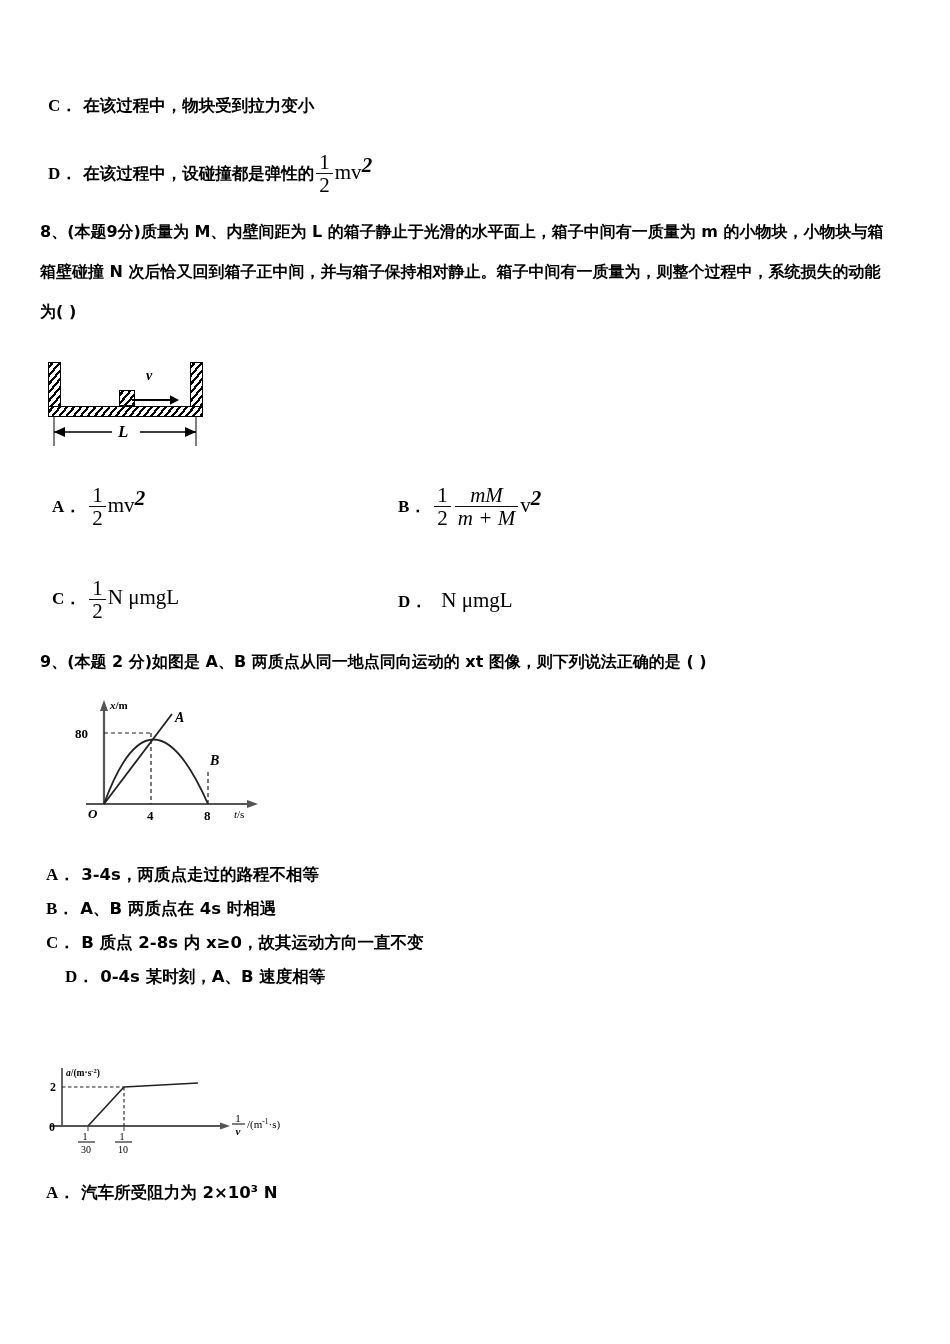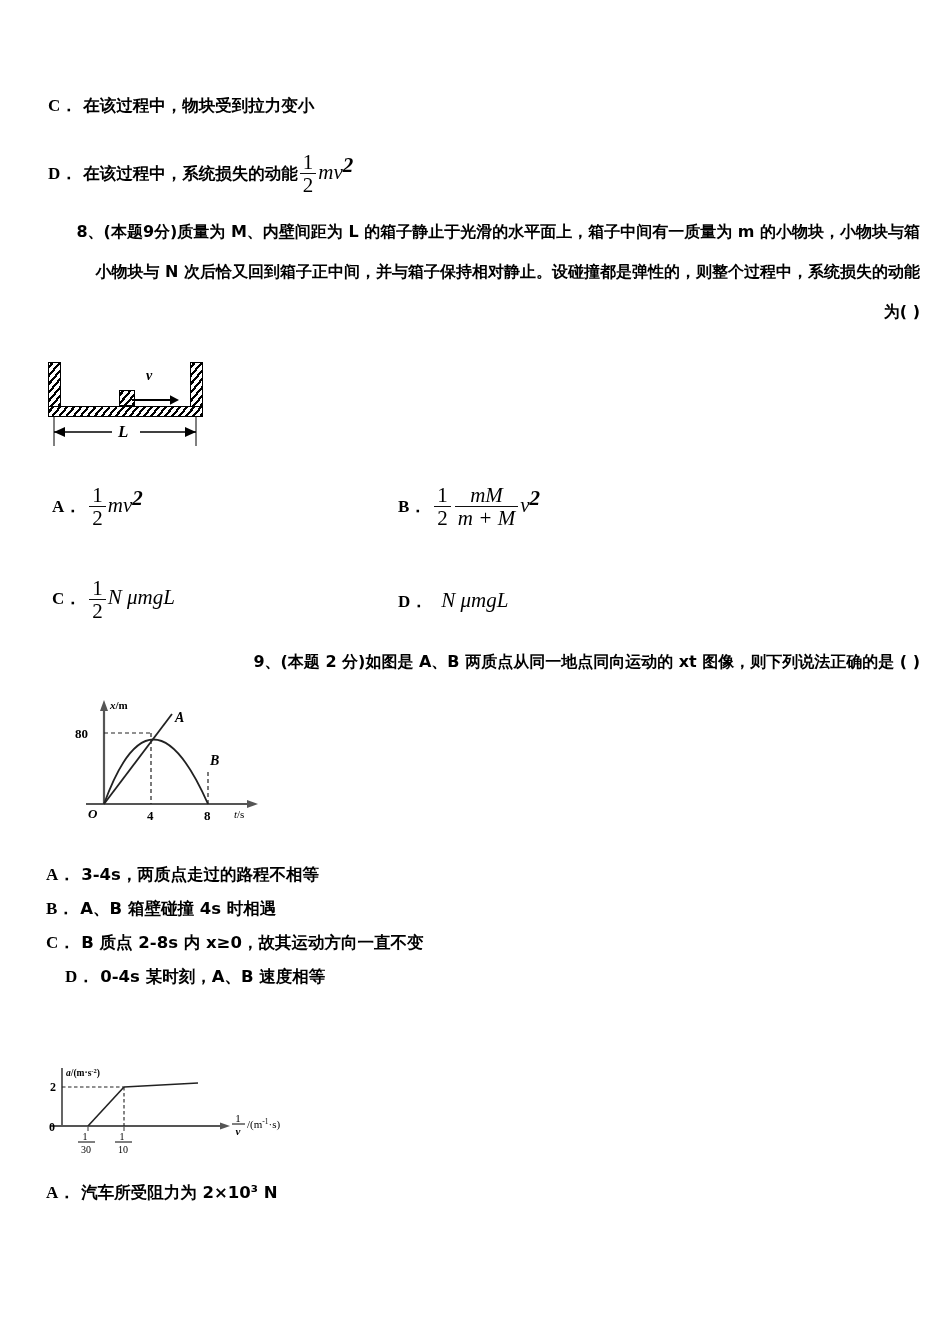--- a/index.html
+++ b/index.html
@@ -46,21 +46,20 @@
     position: absolute;
     font-family: "DejaVu Sans", sans-serif;
     font-size: 16px;
     font-weight: bold;
     line-height: 40px;
     letter-spacing: 0px;
   }
   .qline {
     display: block;
     white-space: nowrap;
-    text-align: right;
   }
 
   
   .frac {
     display: inline-block;
     vertical-align: middle;
     text-align: center;
     font-family: "Liberation Serif", serif;
     font-style: italic;
     font-weight: normal;
@@ -76,21 +75,20 @@
     font-style: normal;
   }
   .frac .den {
     display: block;
     padding: 0 3px;
     font-style: normal;
   }
   .frac.ital .num, .frac.ital .den { font-style: italic; }
   .mvar {
     font-family: "Liberation Serif", serif;
-    font-style: italic;
     font-weight: normal;
   }
   .sup {
     font-size: 0.62em;
     vertical-align: super;
     font-style: italic;
   }
   .mathbig {
     font-size: 21px;
   }
@@ -120,26 +118,26 @@
 </head>
 <body>
 
 <div class="page">
 
   <div class="opt-line" style="left:48px; top:93px;">
     <span class="opt-label">C．</span><span class="cn">在该过程中，物块受到拉力变小</span>
   </div>
 
   <div class="opt-line" style="left:48px; top:150px;">
-    <span class="opt-label">D．</span><span class="cn">在该过程中，系统损失的动能</span><span class="frac mathbig"><span class="num">1</span><span class="den">2</span></span><span class="mvar mathbig">mv</span><span class="sup mathbig">2</span>
+    <span class="opt-label">D．</span><span class="cn">在该过程中，设碰撞都是弹性的</span><span class="frac mathbig"><span class="num">1</span><span class="den">2</span></span><span class="mvar mathbig">mv</span><span class="sup mathbig">2</span>
   </div>
 
   <div class="qtext" style="left:40px; top:212px; width:880px;">
     <span class="qline">8、(本题9分)质量为 M、内壁间距为 L 的箱子静止于光滑的水平面上，箱子中间有一质量为 m 的小物块，小物块与箱</span>
-    <span class="qline">小物块与 N 次后恰又回到箱子正中间，并与箱子保持相对静止。设碰撞都是弹性的，则整个过程中，系统损失的动能</span>
+    <span class="qline">箱壁碰撞 N 次后恰又回到箱子正中间，并与箱子保持相对静止。箱子中间有一质量为，则整个过程中，系统损失的动能</span>
     <span class="qline">为( )</span>
   </div>
 
   <div class="fig-box" style="left:46px; top:362px; width:180px; height:92px;">
 
     <div class="hatch" style="position:absolute; left:2px; top:0px; width:13px; height:45px;"></div>
 
     <div class="hatch" style="position:absolute; left:144px; top:0px; width:13px; height:45px;"></div>
 
     <div class="hatch" style="position:absolute; left:2px; top:44px; width:155px; height:11px;"></div>
@@ -212,21 +210,21 @@
 
       <text x="113" y="30" font-family="Liberation Serif, serif" font-style="italic" font-size="14" font-weight="bold">A</text>
       <text x="148" y="73" font-family="Liberation Serif, serif" font-style="italic" font-size="14" font-weight="bold">B</text>
     </svg>
   </div>
 
   <div class="opt-line" style="left:46px; top:862px;">
     <span class="opt-label">A．</span><span class="cn">3-4s，两质点走过的路程不相等</span>
   </div>
   <div class="opt-line" style="left:46px; top:896px;">
-    <span class="opt-label">B．</span><span class="cn">A、B 箱壁碰撞 4s 时相遇</span>
+    <span class="opt-label">B．</span><span class="cn">A、B 两质点在 4s 时相遇</span>
   </div>
   <div class="opt-line" style="left:46px; top:930px;">
     <span class="opt-label">C．</span><span class="cn">B 质点 2-8s 内 x≥0，故其运动方向一直不变</span>
   </div>
   <div class="opt-line" style="left:46px; top:964px;margin-left:19px;">
     <span class="opt-label">D．</span><span class="cn">0-4s 某时刻，A、B 速度相等</span>
   </div>
 
 
   <div style="position:absolute; left:40px; top:1062px;">

